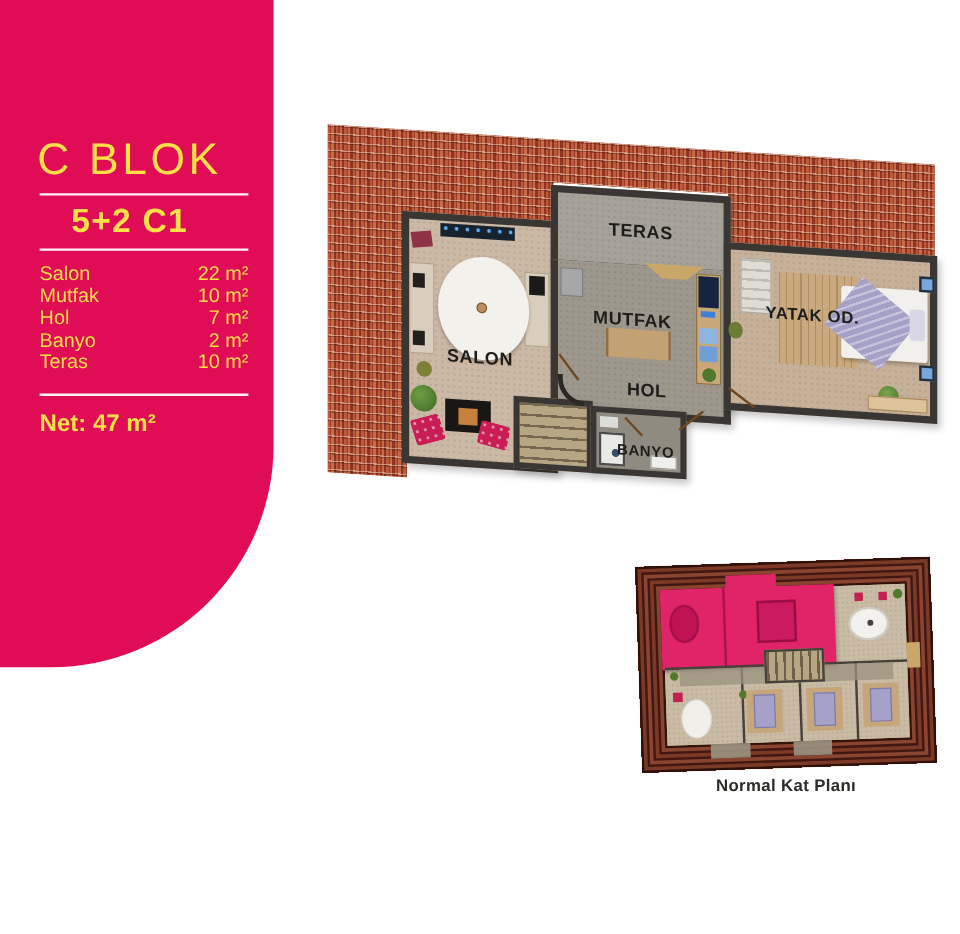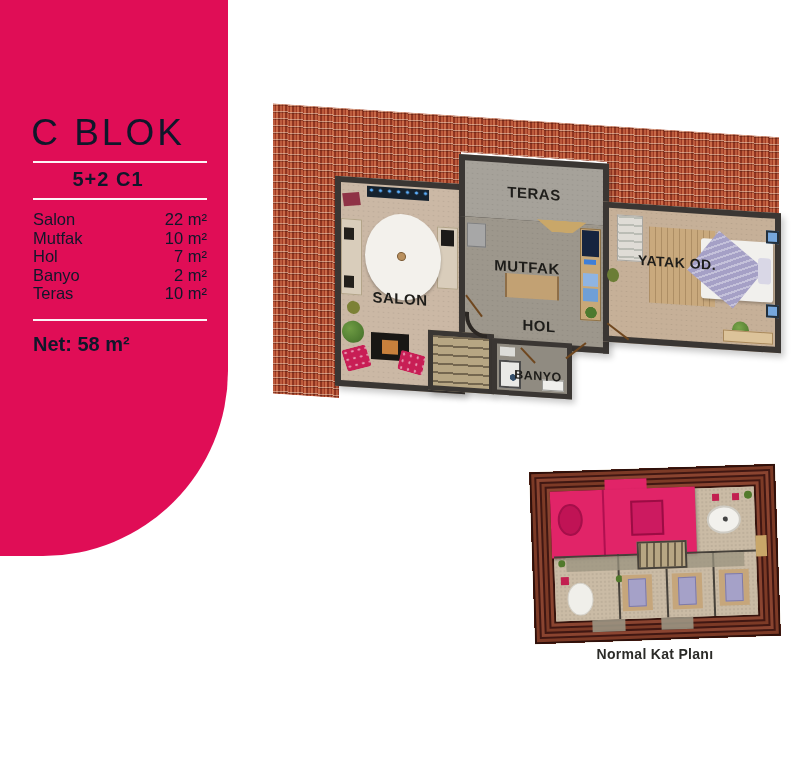--- a/index.html
+++ b/index.html
@@ -2,26 +2,26 @@
 <html><head>
 <meta charset="utf-8">
 <style>
   * { margin:0; padding:0; box-sizing:border-box; }
   html,body { width:800px; height:778px; background:#ffffff; overflow:hidden;
               font-family:"Liberation Sans", sans-serif; }
   .page { position:relative; width:800px; height:778px; background:#fff; }
 
   
   .card { position:absolute; left:0; top:0; width:228px; height:556px;
-          background:#e00d56; border-radius:0 0 185px 0; color:#0f172a; }
+          background:#e00d56; border-radius:0 0 185px 0; color:#fde047; }
   .card-title { padding-top:112px; text-align:center; font-size:37px; font-weight:300;
                 letter-spacing:3px; padding-left:12px; padding-right:24px; }
   .rule { border:none; border-top:2px solid rgba(255,255,255,.95);
           margin:7px 21px 5px 33px; }
-  .unit-code { text-align:center; font-size:20px; font-weight:700;
+  .unit-code { text-align:center; font-size:28px; font-weight:700;
                padding-left:12px; padding-right:24px; letter-spacing:1px; }
   .room-list { list-style:none; margin:10px 21px 0 33px; }
   .room-list li { display:flex; justify-content:space-between;
                   font-size:16.5px; line-height:18.5px; font-weight:400; }
   .rule-3 { margin-top:16px; }
   .net-line { margin:12px 21px 0 33px; font-size:20px; font-weight:700; line-height:23px; }
 
   
   .plan { position:absolute; left:265px; top:89px; width:525px; height:315px;
           transform:skewY(3.8deg); transform-origin:0 0; }
@@ -197,21 +197,21 @@
       <li>
         <span>Banyo</span>
         <span>2 m²</span>
       </li>
       <li>
         <span>Teras</span>
         <span>10 m²</span>
       </li>
     </ul>
     <hr class="rule rule-3">
-    <div class="net-line">Net: 58 m²</div>
+    <div class="net-line">Net: 47 m²</div>
   </aside>
 
   <section class="plan">
     <div class="roof"></div>
 
     <div class="room salon speck">
       <div class="tv-console"></div>
       <div class="red-mat"></div>
       <div class="sofa-left"></div>
       <div class="sofa-right"></div>

